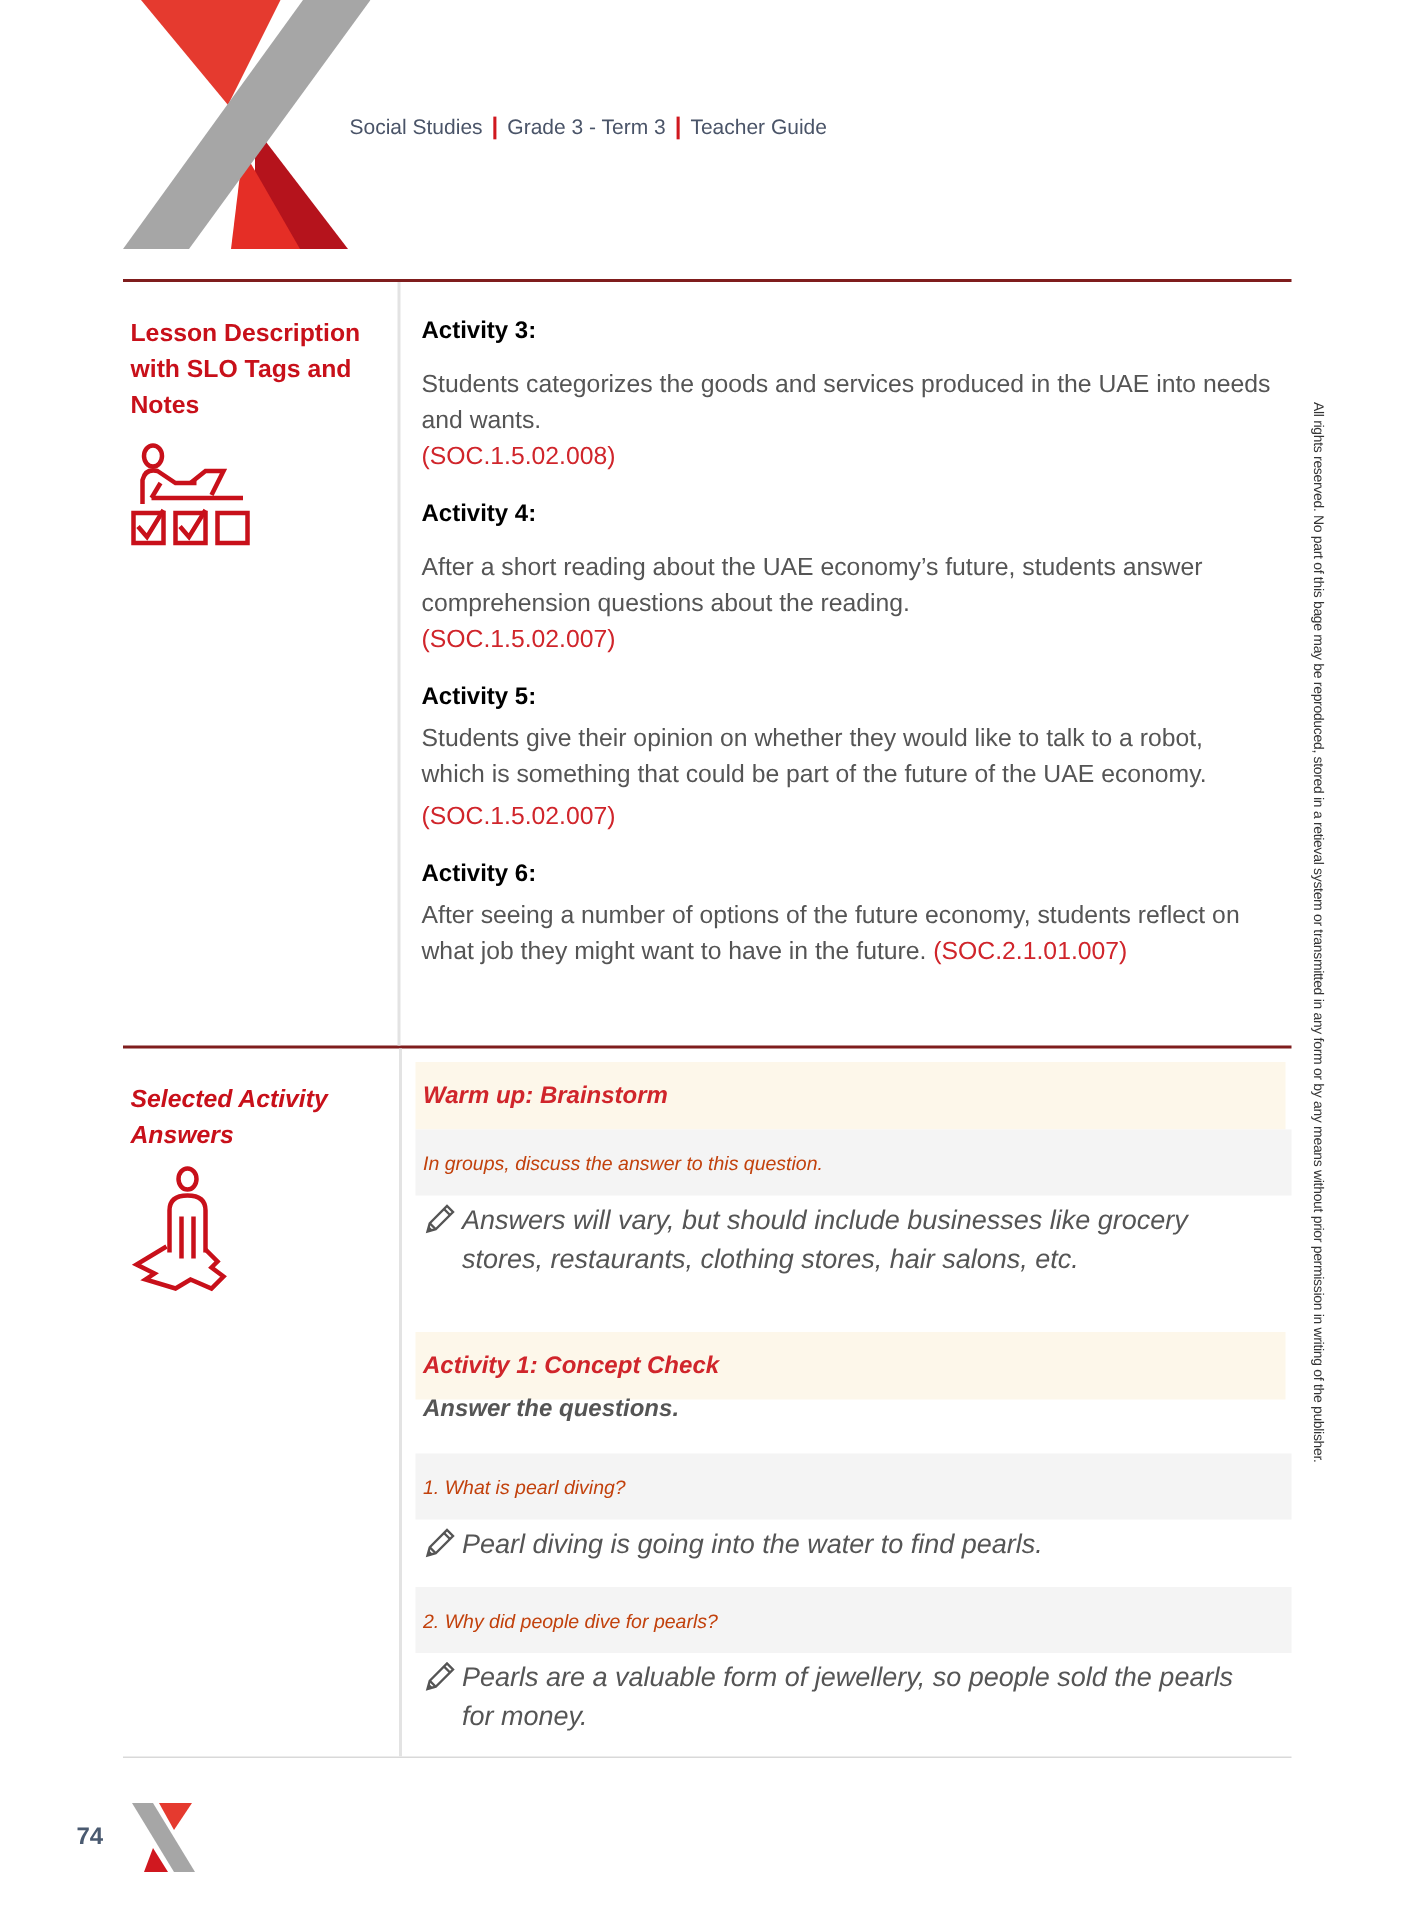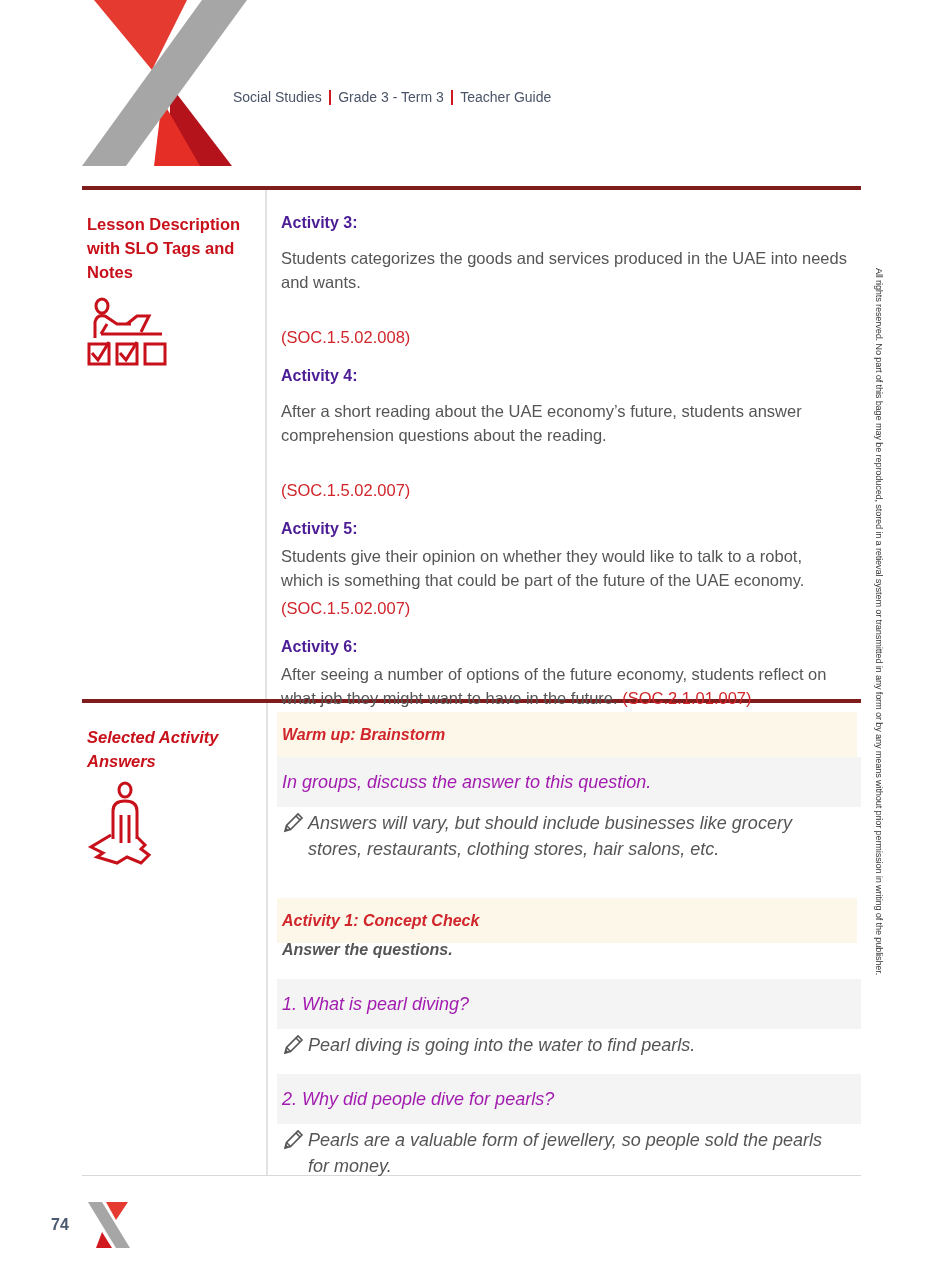--- a/index.html
+++ b/index.html
@@ -3,41 +3,41 @@
   <meta charset="utf-8">
   <style>
     html, body { margin: 0; padding: 0; }
     body {
       width: 945px; height: 1276px; position: relative; background: #ffffff;
       font-family: "Liberation Sans", "DejaVu Sans", sans-serif; color: #555555;
       overflow: hidden;
     }
     .logo-top { position: absolute; left: 82px; top: 0; width: 165px; height: 166px; }
     .header-text {
-      position: absolute; left: 233px; top: 88px; font-size: 14px; color: #4a5468;
+      position: absolute; left: 233px; top: 76px; font-size: 14px; color: #4a5468;
       white-space: nowrap;
     }
     .header-text .sep { color: #d0181f; font-weight: bold; margin: 0 6px; font-size: 16px; }
     .table { position: absolute; left: 82px; top: 186px; width: 779px; }
-    .row { display: flex; border-top: 4px solid #7f1d1d; }
+    .row { display: flex; border-top: 2px solid #7f1d1d; }
     .row.last { border-bottom: 1px solid #d9d9d9; font-style: italic; }
     .left-col {
       width: 186px; border-right: 2px solid #e3e3e3; padding: 22px 0 0 5px; box-sizing: border-box;
     }
     .left-title { color: #c8101a; font-weight: bold; font-size: 16.5px; line-height: 24px; }
     .right-col { flex: 1; padding: 0 0 0 14px; box-sizing: border-box; }
-    .act-title { color: #4c1d95; font-weight: bold; font-size: 16px; line-height: 22px; }
+    .act-title { color: #000000; font-weight: bold; font-size: 16px; line-height: 22px; }
     .body-text { font-size: 16.5px; line-height: 24px; color: #555555; }
-    .slo { color: #d0252b; font-size: 16.5px; line-height: 24px; margin-top: 31px; }
+    .slo { color: #d0252b; font-size: 16.5px; line-height: 24px; }
     .shaded-head {
       background: #fdf7ea; color: #d0252b; font-weight: bold; font-size: 16px;
       padding: 14px 5px 13px 5px; margin-left: -5px; margin-right: 4px;
     }
     .shaded-q {
-      background: #f4f4f4; font-size: 18px; color: #a21caf; padding: 15px 5px 14px 5px; margin-left: -5px;
+      background: #f4f4f4; font-size: 13px; color: #c2410c; padding: 15px 5px 14px 5px; margin-left: -5px;
     }
     .answer { display: flex; font-size: 18px; line-height: 26px; color: #555; margin-top: 3px; }
     .answer .pencil { width: 26px; flex: none; padding-top: 2px; }
     .vertical-note {
       position: absolute; left: 872px; top: 268px; width: 12px; height: 740px;
       font-size: 9.3px; color: #333; writing-mode: vertical-rl; white-space: nowrap;
       letter-spacing: -0.2px;
     }
     .page-num { position: absolute; left: 51px; top: 1216px; font-size: 16px; font-weight: bold; color: #4a5a70; }
     .logo-bottom { position: absolute; left: 88px; top: 1202px; width: 42px; height: 46px; }

